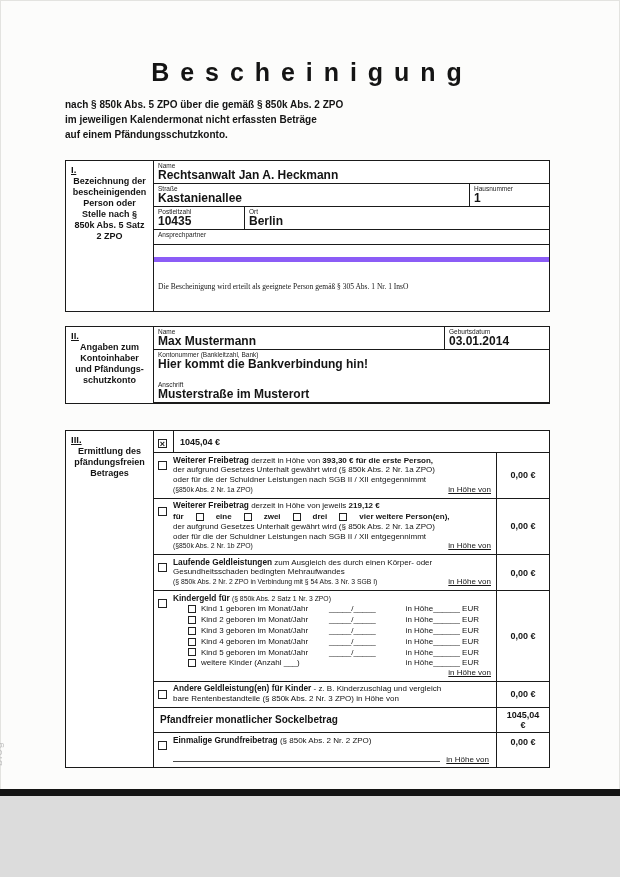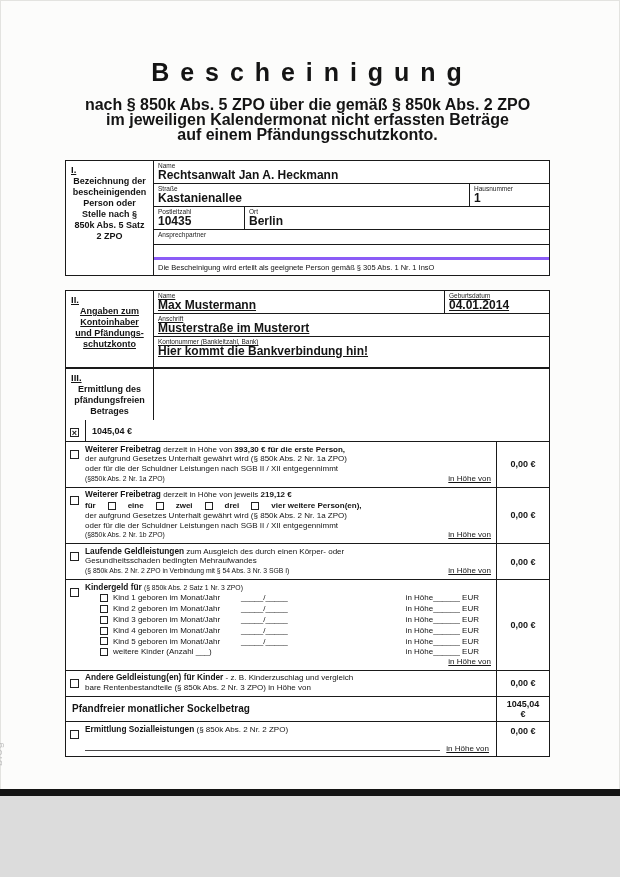--- a/index.html
+++ b/index.html
@@ -5,46 +5,46 @@
   * { margin:0; padding:0; box-sizing:border-box; }
   body { background:#dcdcdc; font-family:"Liberation Sans","DejaVu Sans",sans-serif; }
   .page { position:relative; width:620px; height:796px; margin:0 auto; background:#fcfcfb;
           color:#141414; overflow:hidden; box-shadow:inset 0 0 0 1px #e3e3e0; }
   .bottombar { position:absolute; left:0; bottom:0; width:100%; height:7px; background:#141414; }
   .watermark { position:absolute; left:4px; bottom:30px; transform:rotate(-90deg);
                transform-origin:0 100%; font-size:11px; color:#c3c3c3; letter-spacing:1px; }
 
   .doc { padding:58px 70px 0 65px; }
   .main-title { font-size:25px; font-weight:bold; text-align:center; letter-spacing:2px; margin:0 0 10px; }
-  .subtitle { font-size:16px; font-weight:bold; text-align:center; line-height:15px; }
+  .subtitle { font-size:10px; font-weight:bold; text-align:left; line-height:15px; }
 
   .box { display:flex; border:1px solid #1a1a1a; background:#fff; }
   .box.sec1 { margin-top:18px; }
-  .box.sec2 { margin-top:14px;text-decoration:underline; }
-  .box.sec3 { margin-top:0;flex-direction:column; }
+  .box.sec2 { margin-top:14px; }
+  .box.sec3 { margin-top:26px; }
 
   .box-left { width:88px; min-width:88px; border-right:1px solid #1a1a1a; padding:3px 5px; }
   .sec-num { font-size:9.5px; font-weight:bold; text-decoration:underline; margin-bottom:1px; }
   .sec-label { font-size:9px; font-weight:bold; line-height:11px;text-align:center; }
 
   .box-right { flex:1; display:flex; flex-direction:column; min-width:0; }
   .frow { display:flex; border-bottom:1px solid #1a1a1a; }
   .frow.last { border-bottom:none; }
   .fcell { padding:1px 4px 2px; min-height:20px; flex:1; min-width:0; }
   .fcell.fixed80 { flex:0 0 80px; }
   .fcell.fixed90 { flex:0 0 90px; }
   .fcell.fixed105 { flex:0 0 105px; }
   .fcell.short { min-height:14px; }
   .fcell.tall { min-height:30px; }
   .short .fvalue { min-height:2px; }
   .bl { border-left:1px solid #1a1a1a; }
   .flabel { font-size:6.5px; line-height:8px; color:#1d1d1d; }
   .fvalue { font-size:12px; font-weight:bold; line-height:11px; min-height:11px; }
   .spacer { flex:1; min-height:12px; }
-  .note { border-top:3px solid #8b5cf6; font-size:7.5px; padding:3px 4px; }
+  .note { border-top:5px solid #8b5cf6; font-size:7.5px; padding:20px 4px;font-family:Liberation Serif, serif; }
 
   .s3row { display:flex; border-bottom:1px solid #1a1a1a; }
   .s3row.last { border-bottom:none; }
   .s3check { flex:0 0 19px; padding:3px 0 0 4px; }
   .cb { display:inline-block; width:9px; height:9px; border:1px solid #222; font-size:9px;
         line-height:8px; font-weight:bold; text-align:center; background:#fff; overflow:hidden; }
   .cb.small { width:8px; height:8px; font-size:8px; line-height:7px; }
   .s3text { flex:1; min-width:0; padding:2.5px 3px 3px 0; font-size:8px; line-height:9.8px; }
   .s3amt { flex:0 0 53px; border-left:1px solid #1a1a1a; display:flex; align-items:center;
            justify-content:center; text-align:center; font-size:9px; font-weight:bold; padding:2px 3px; }
@@ -136,35 +136,35 @@
         <div class="sec-label">Angaben zum Kontoinhaber und Pfändungs-schutzkonto</div>
       </div>
       <div class="box-right">
         <div class="frow">
           <div class="fcell">
             <div class="flabel">Name</div>
             <div class="fvalue">Max Mustermann</div>
           </div>
           <div class="fcell fixed105 bl">
             <div class="flabel">Geburtsdatum</div>
-            <div class="fvalue">04.01.2014</div>
-          </div>
-        </div>
-        <div class="frow">
-          <div class="fcell">
-            <div class="flabel">Anschrift</div>
-            <div class="fvalue">Musterstraße im Musterort</div>
+            <div class="fvalue">03.01.2014</div>
           </div>
         </div>
         <div class="frow last">
           <div class="fcell tall">
             <div class="flabel">Kontonummer (Bankleitzahl, Bank)</div>
             <div class="fvalue">Hier kommt die Bankverbindung hin!</div>
           </div>
         </div>
+        <div class="frow">
+          <div class="fcell">
+            <div class="flabel">Anschrift</div>
+            <div class="fvalue">Musterstraße im Musterort</div>
+          </div>
+        </div>
       </div>
     </div>
 
     <div class="box sec3">
       <div class="box-left">
         <div class="sec-num">III.</div>
         <div class="sec-label">Ermittlung des pfändungsfreien Betrages</div>
       </div>
       <div class="box-right">
 
@@ -319,21 +319,21 @@
           <div class="sockel">Pfandfreier monatlicher Sockelbetrag</div>
           <div class="sockelamt">1045,04 €</div>
         </div>
 
         <div class="s3row last">
           <div class="s3check">
             <span class="cb"></span>
           </div>
           <div class="s3text">
             <div>
-              <span class="lead">Ermittlung Sozialleistungen</span>
+              <span class="lead">Einmalige Grundfreibetrag</span>
               <span>(§ 850k Abs. 2 Nr. 2 ZPO)</span>
             </div>
             <div class="r8sub">
               <span class="fillline"></span>
               <span class="hoehe">in Höhe von</span>
             </div>
           </div>
           <div class="s3amt top">0,00 €</div>
         </div>
 

